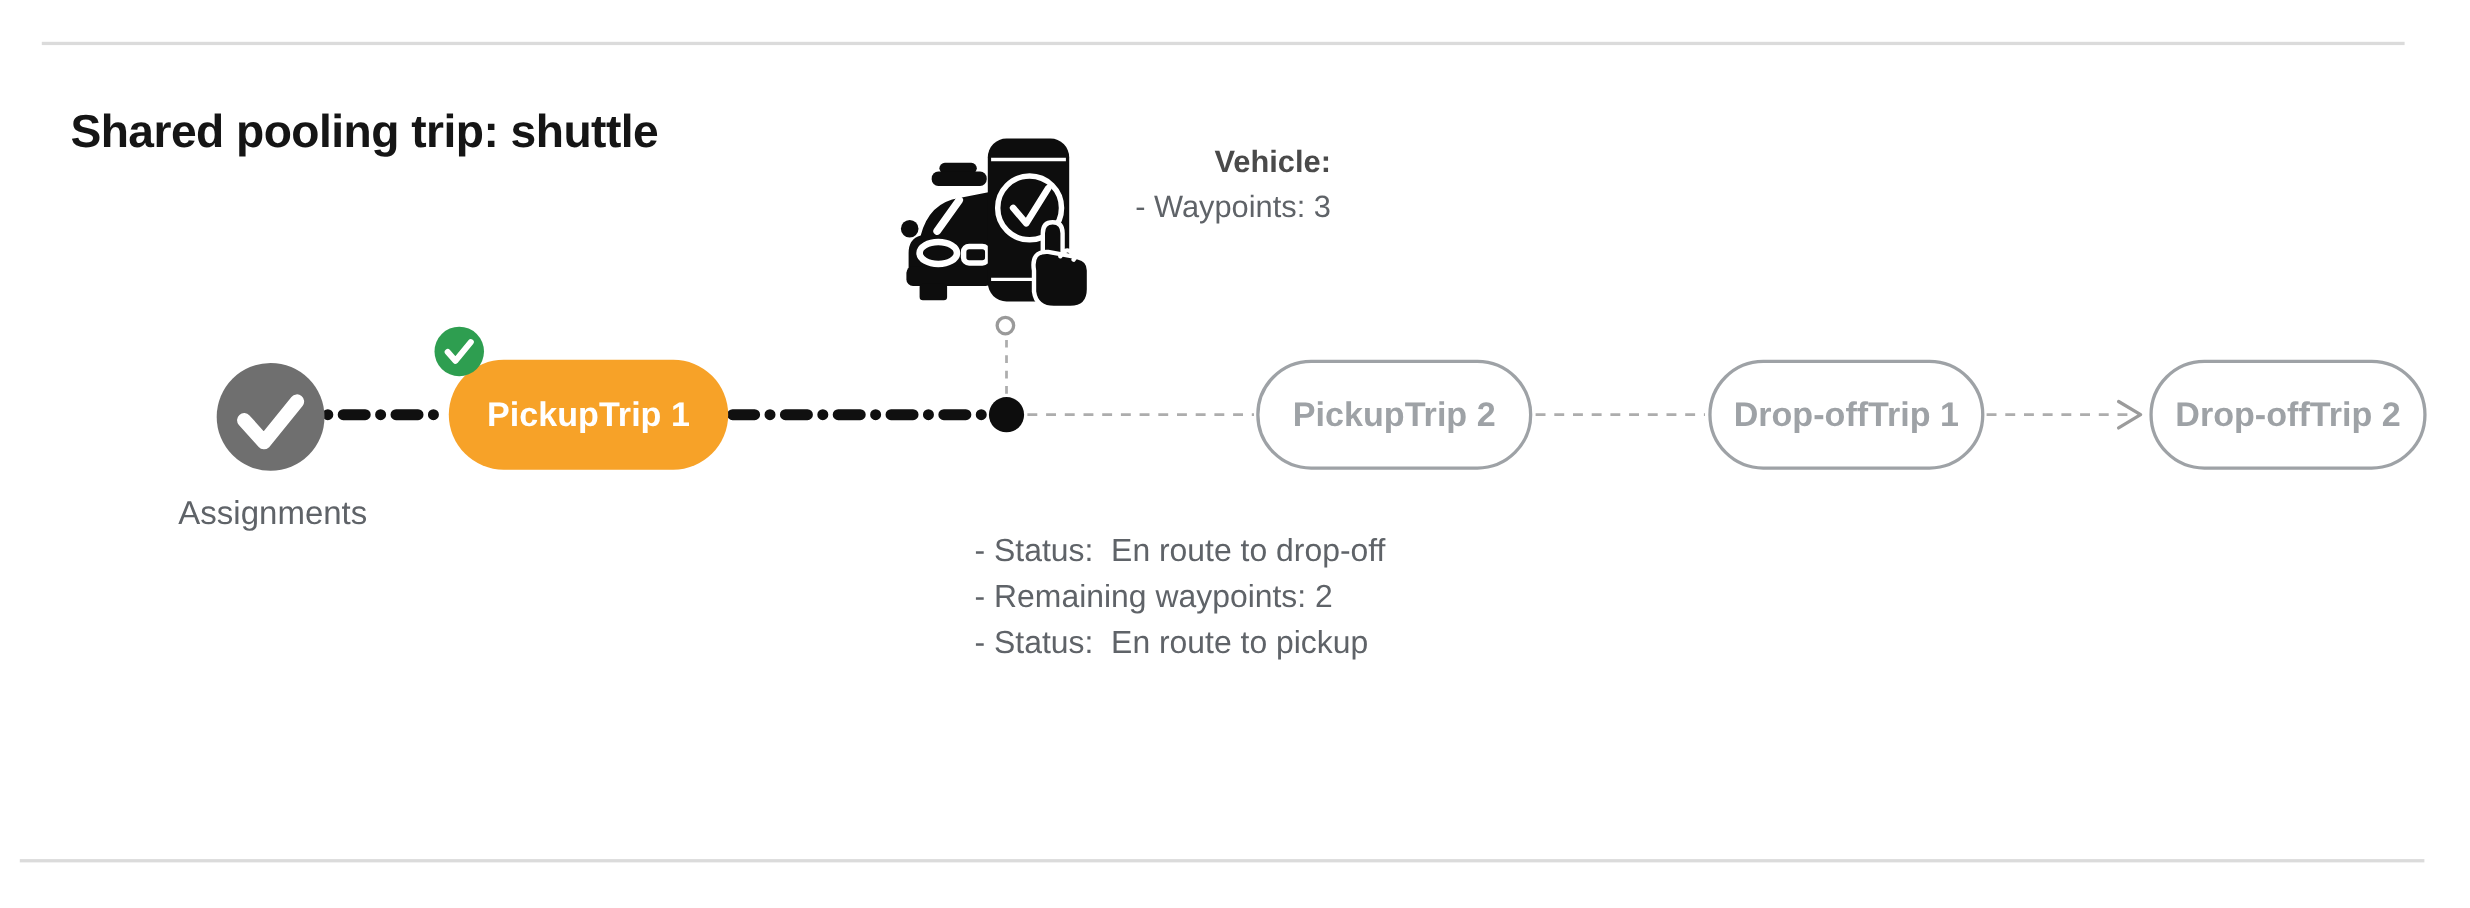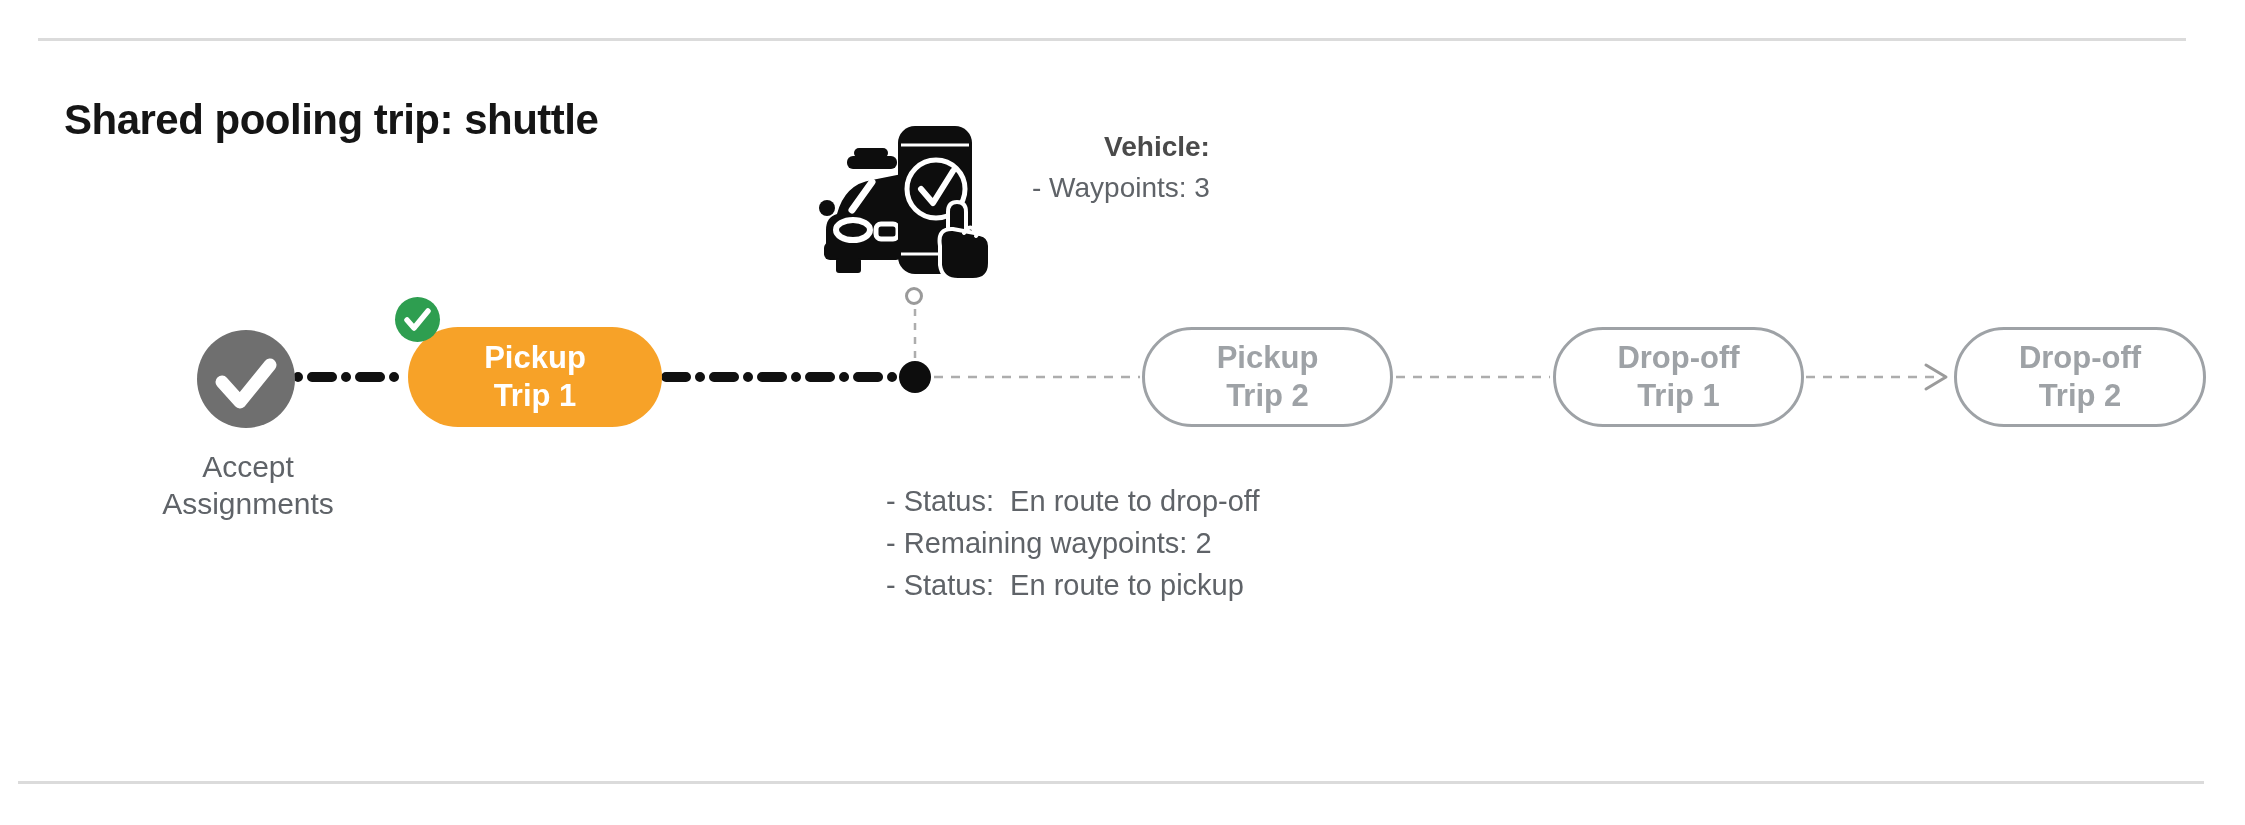--- a/index.html
+++ b/index.html
@@ -12,21 +12,21 @@
   .vehicle-info{position:absolute;left:1032px;top:126px;font-size:28px;line-height:41px;color:#5f6368;text-align:right;}
   .vehicle-info .hdr{font-weight:bold;color:#4a4a4a;}
   .trip-info{position:absolute;left:886px;top:480px;font-size:29px;line-height:42px;color:#5f6368;}
   .trip-info .hdr{font-weight:bold;color:#4a4a4a;}
   .trip-info div{white-space:pre;}
   .circle-node{position:absolute;left:197px;top:330px;width:98px;height:98px;border-radius:50%;
                background:#6f6f6f;display:flex;align-items:center;justify-content:center;}
   .node-label{position:absolute;left:126px;top:448px;width:244px;text-align:center;
               font-size:30px;line-height:37px;color:#5f6368;}
   .pill{position:absolute;top:327px;height:100px;box-sizing:border-box;border-radius:52px;
-        display:flex;flex-direction:column;align-items:center;justify-content:center;
+        display:flex;align-items:center;justify-content:center;
         font-weight:bold;font-size:31px;line-height:38px;text-align:center;white-space:nowrap;}
   .pill.current{background:#f7a228;color:#ffffff;}
   .pill.upcoming{background:#ffffff;border:3.5px solid #9ea2a6;color:#9ea2a6;}
   .badge{position:absolute;left:395px;top:297px;width:45px;height:45px;border-radius:50%;
          background:#2e9e50;display:flex;align-items:center;justify-content:center;z-index:3;}
   .current-dot{position:absolute;left:899px;top:361px;width:32px;height:32px;border-radius:50%;
                background:#0d0d0d;z-index:2;}
   .anchor-circle{position:absolute;left:905px;top:287px;width:18px;height:18px;border-radius:50%;
                  box-sizing:border-box;border:3px solid #9a9a9a;background:#fff;}
   svg{display:block;}
@@ -85,21 +85,20 @@
     <path d="M1926 365 L1946 377 L1926 389" stroke="#9b9b9b" stroke-width="3" fill="none" stroke-linecap="round" stroke-linejoin="round"></path>
     <path d="M915 309 V358" stroke="#adadad" stroke-width="2.5" stroke-dasharray="7 7" fill="none"></path>
   </svg>
 
   <div class="circle-node">
     <svg width="98" height="98" viewBox="0 0 98 98">
       <polyline points="25,52 43,72 73,35" stroke="#ffffff" stroke-width="13" fill="none" stroke-linecap="round" stroke-linejoin="round"></polyline>
     </svg>
   </div>
   <div class="node-label">
-    <div>Accept</div>
     <div>Assignments</div>
   </div>
 
   <div class="pill current" style="left:408px;width:254px;">
     <div>Pickup</div>
     <div>Trip 1</div>
   </div>
   <div class="badge">
     <svg width="45" height="45" viewBox="0 0 45 45">
       <polyline points="12,23 19,31 33,14" stroke="#ffffff" stroke-width="5.5" fill="none" stroke-linecap="round" stroke-linejoin="round"></polyline>

